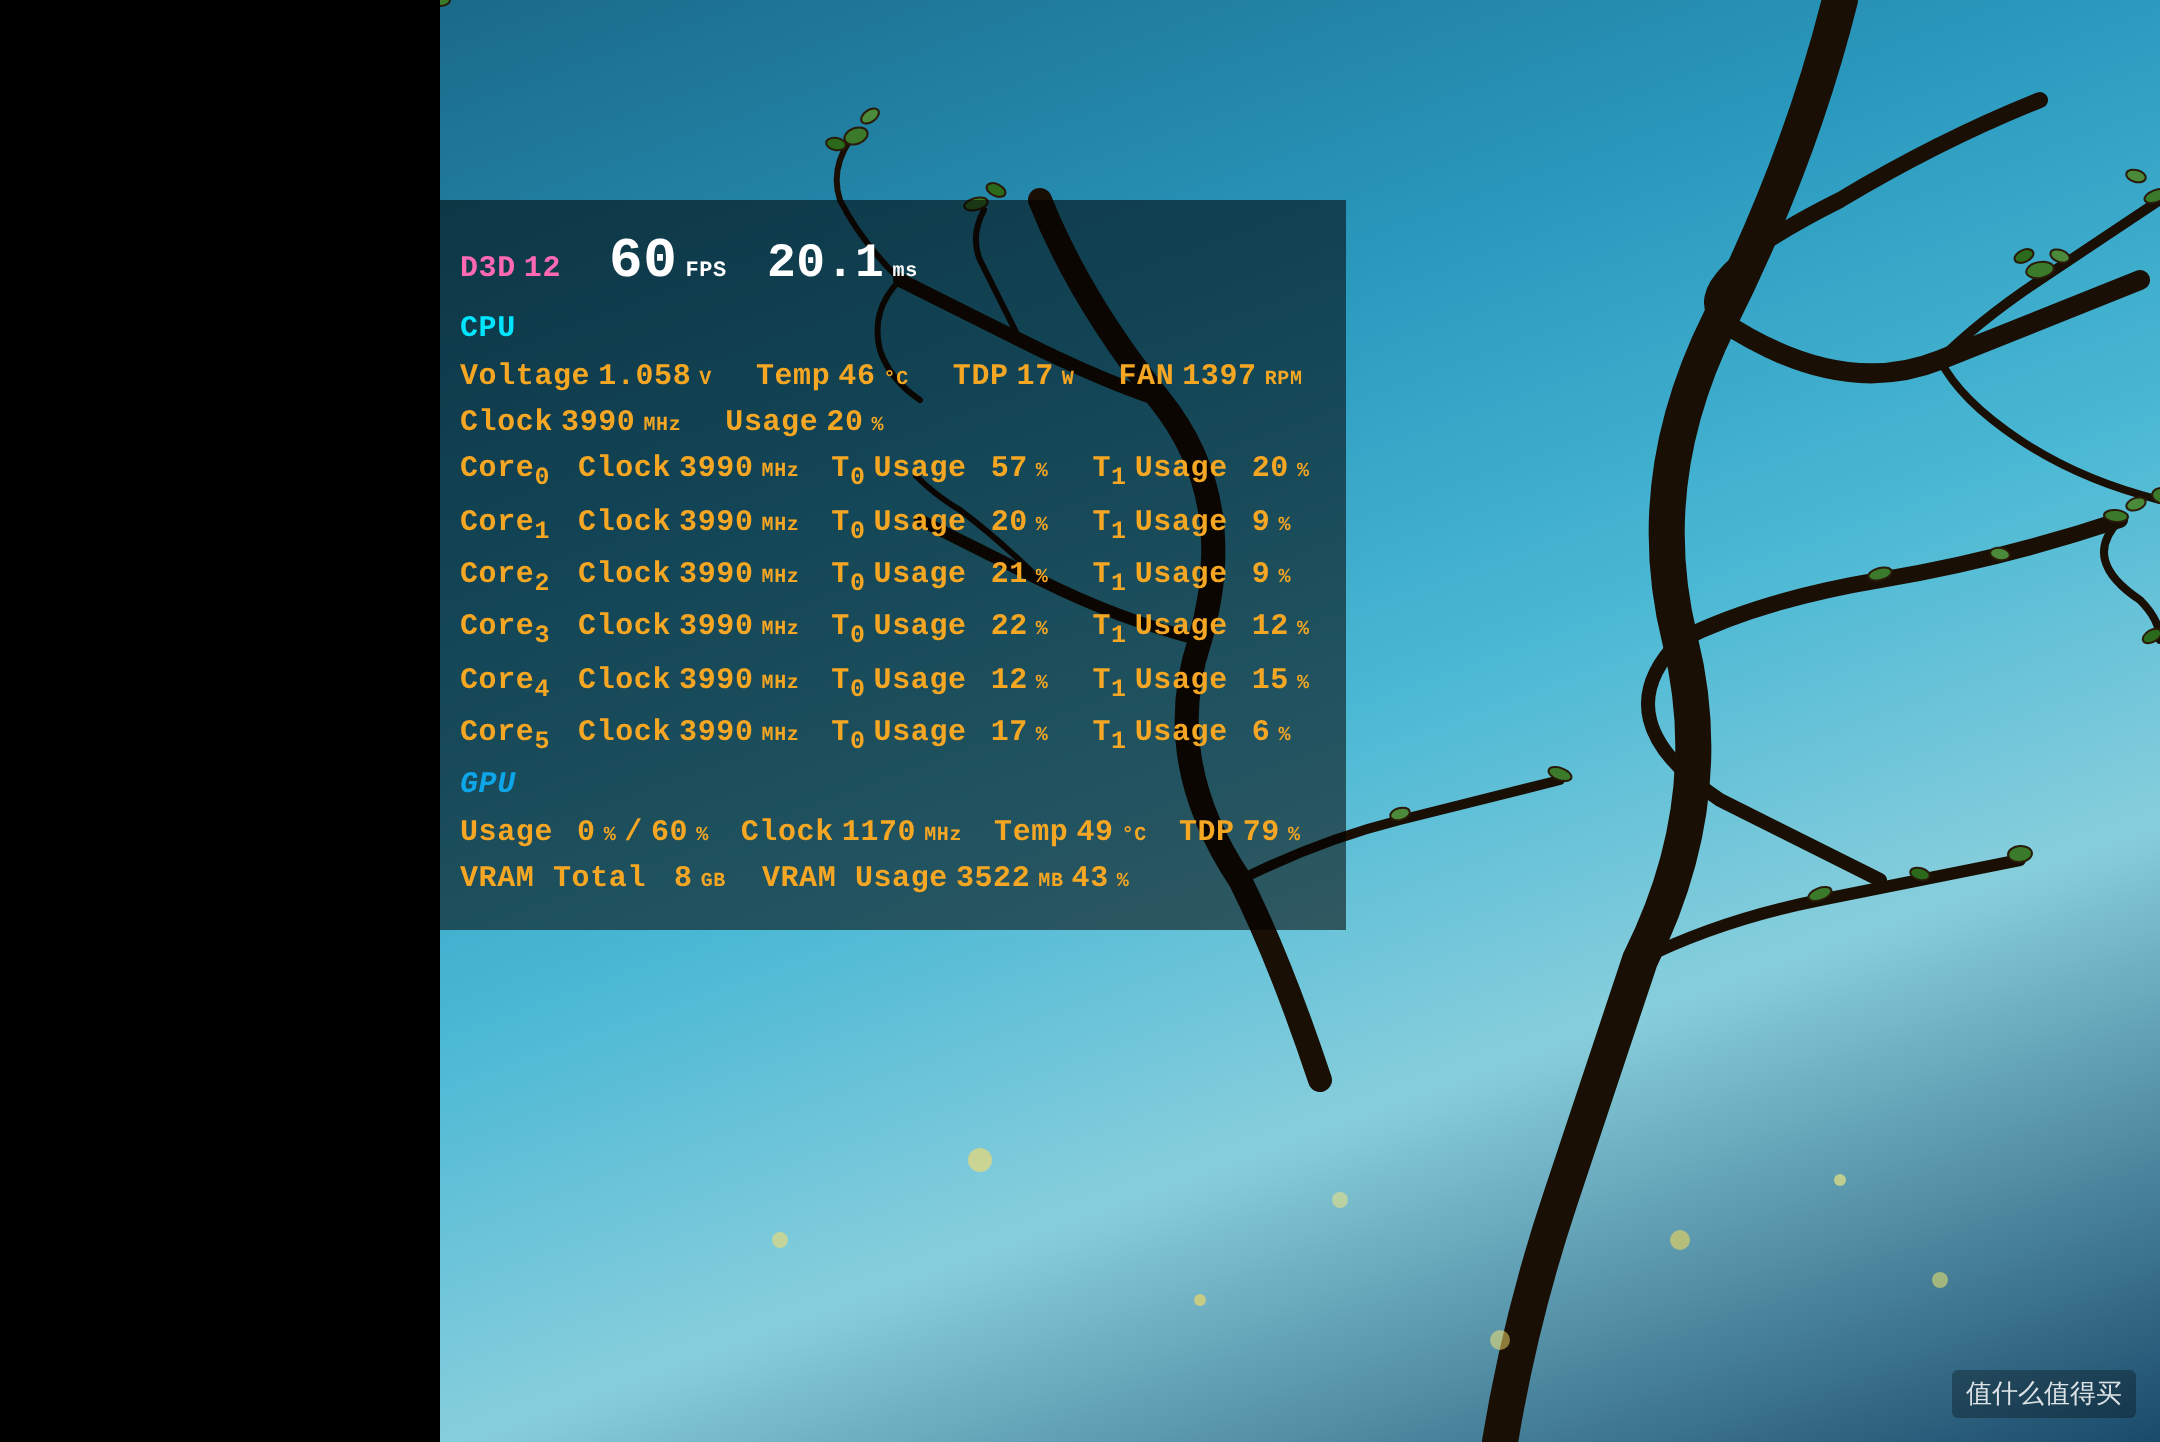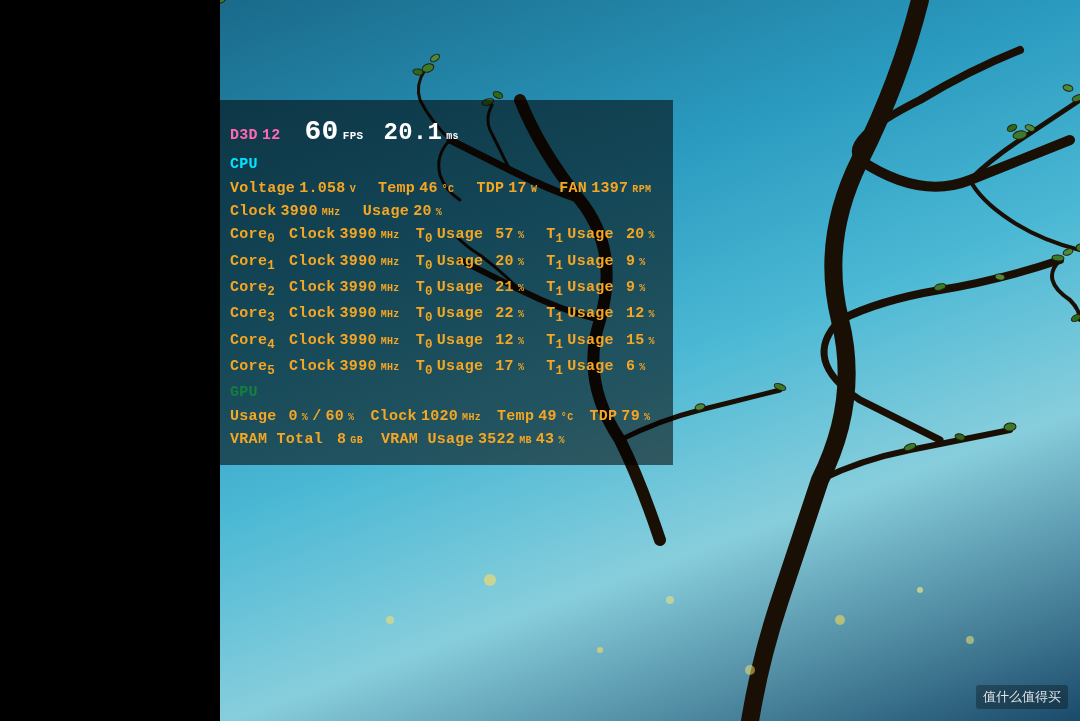--- a/index.html
+++ b/index.html
@@ -46,21 +46,21 @@
       align-items: baseline;
       gap: 4px;
       white-space: nowrap;
       font-size: 15px;
       font-weight: bold;
       letter-spacing: 0.02em;
     }
 
     .orange { color: #f5a623; }
     .cyan   { color: #00e5ff; }
-    .green  { color: #15803d; }
+    .green  { color: #0ea5e9; font-style: italic; }
     .white  { color: #ffffff; }
     .pink   { color: #ff69b4; }
 
     .fps-big {
       font-size: 28px;
       font-weight: 900;
       color: #ffffff;
     }
     .fps-label {
       font-size: 11px;
@@ -331,21 +331,21 @@
   <div class="hud-line">
     <span class="orange">Usage</span>
     <span style="width:4px"></span>
     <span class="orange">0</span>
     <span class="orange sup-unit">%</span>
     <span class="orange">/</span>
     <span class="orange">60</span>
     <span class="orange sup-unit">%</span>
     <span style="width:8px"></span>
     <span class="orange">Clock</span>
-    <span class="orange">1020</span>
+    <span class="orange">1170</span>
     <span class="orange sup-unit">MHz</span>
     <span style="width:8px"></span>
     <span class="orange">Temp</span>
     <span class="orange">49</span>
     <span class="orange sup-unit">°C</span>
     <span style="width:8px"></span>
     <span class="orange">TDP</span>
     <span class="orange">79</span>
     <span class="orange sup-unit">%</span>
   </div>

